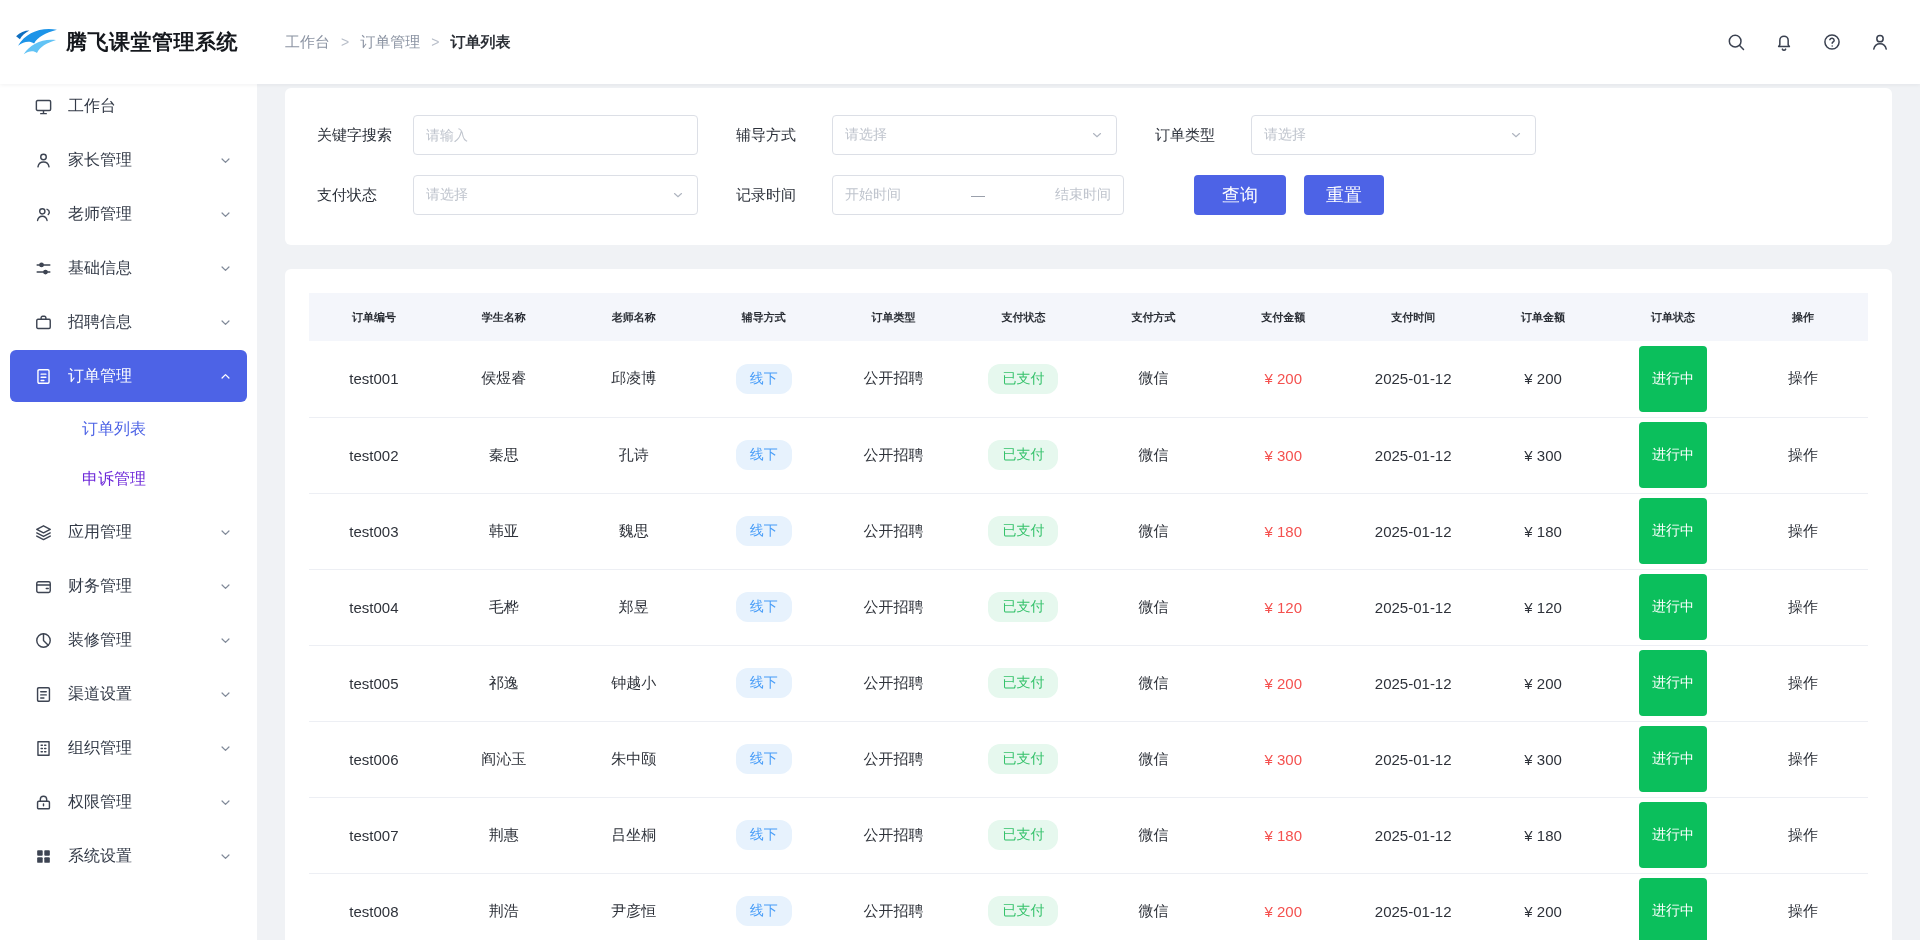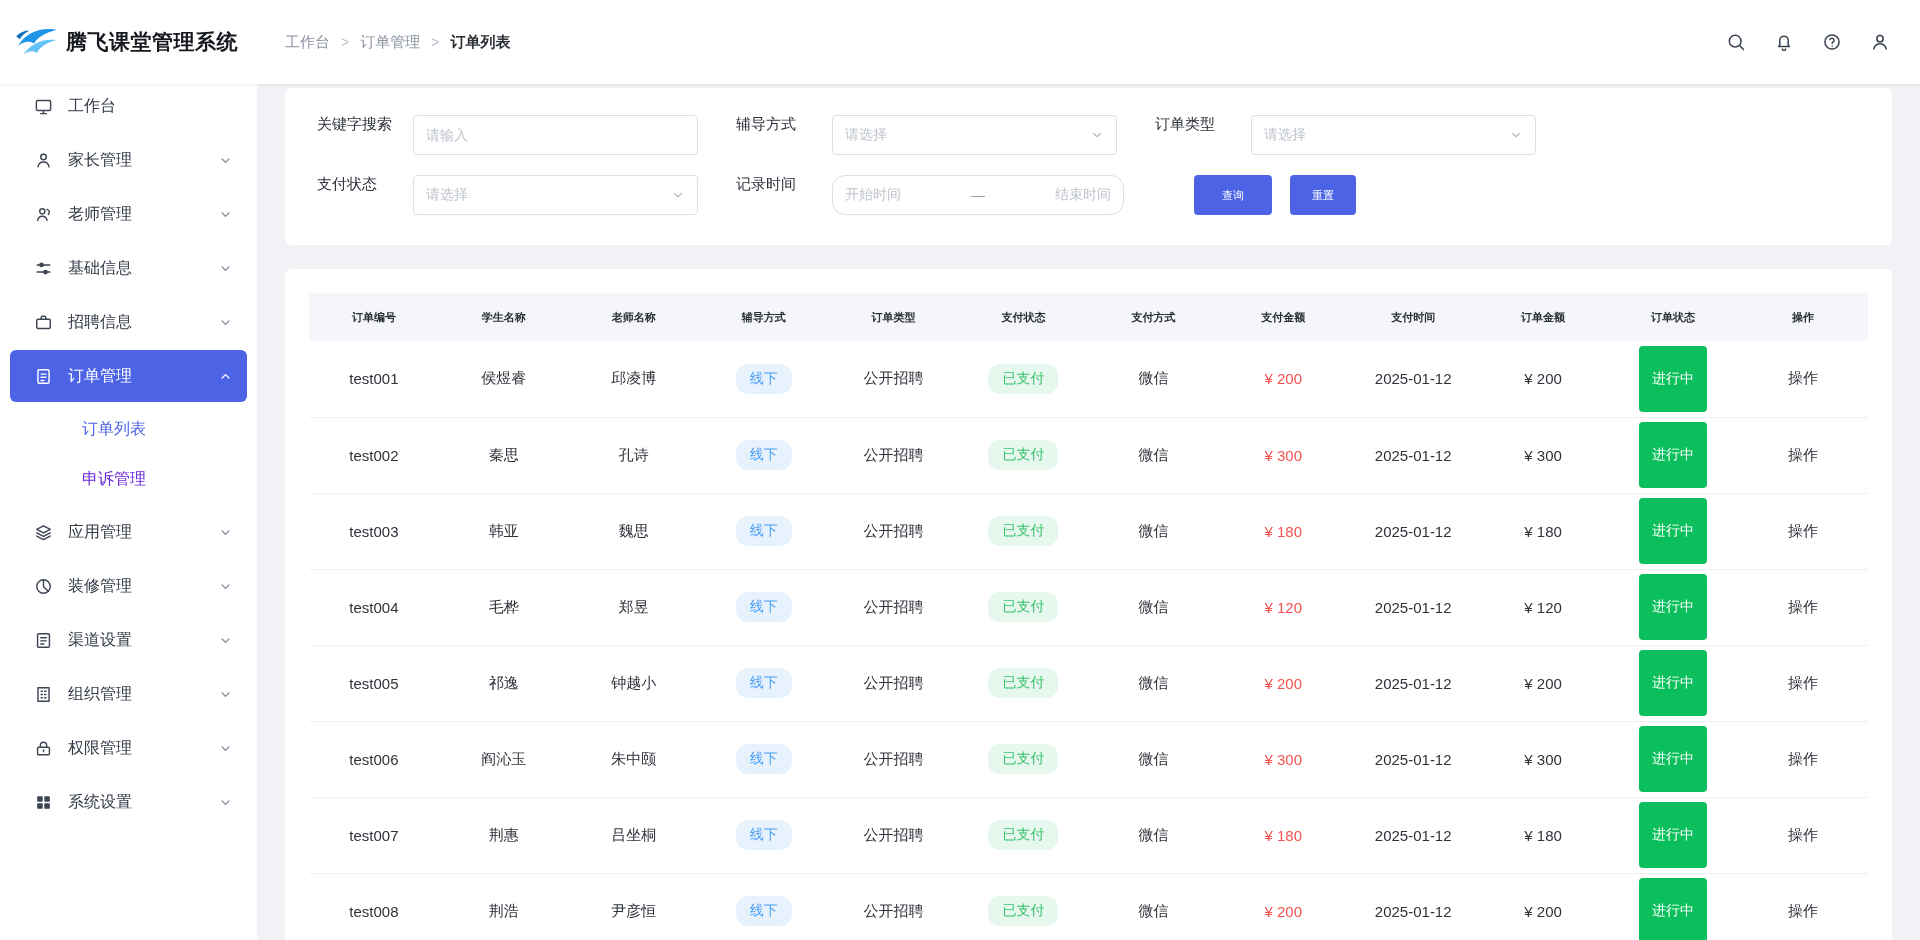--- a/index.html
+++ b/index.html
@@ -55,37 +55,37 @@
   .sub-item {
     height: 50px; display: flex; align-items: center; padding-left: 82px;
     font-size: 16px; color: #6d28d9; cursor: pointer;
   }
   .sub-item.active { color: var(--primary); }
   
   .main { position: absolute; top: 64px; left: 257px; right: 0; bottom: 0; padding: 24px 28px; overflow: hidden; }
   .card { background: #fff; border-radius: 6px; }
   .filter-card { padding: 27px 32px 10px 32px; margin-bottom: 24px; }
   .filter-row { display: flex; align-items: center; margin-bottom: 20px; }
-  .fg { display: flex; margin-right: 38px; }
+  .fg { display: flex; align-items: center; margin-right: 38px; }
   .fg > label { width: 96px; font-size: 15px; color: #2c313a; white-space: nowrap; }
   .control {
     height: 40px; width: 285px; border: 1px solid #dcdfe6; border-radius: 4px;
     font-size: 14px; padding: 0 12px; background: #fff; color: #303133; outline: none;
   }
   .control::placeholder { color: #bfc4cd; }
   .select { display: flex; align-items: center; justify-content: space-between; cursor: pointer; }
   .select .ph { color: #bfc4cd; }
   .select .dd { width: 14px; height: 14px; color: #aeb4bf; }
   .select .dd svg { width: 14px; height: 14px; display: block; }
-  .range { width: 292px; display: flex; align-items: center; justify-content: space-between; cursor: pointer; border-radius: 13px; }
+  .range { width: 292px; display: flex; align-items: center; justify-content: space-between; cursor: pointer; }
   .range .ph { color: #bfc4cd; }
   .range .dash { color: #9aa0ab; margin: 0 6px; }
   .btn {
     height: 40px; border: none; border-radius: 4px; background: var(--primary);
-    color: #fff; font-size: 11px; cursor: pointer; font-family: inherit;
+    color: #fff; font-size: 18px; cursor: pointer; font-family: inherit;
   }
   .btn.search { padding: 0 28px; margin-left: 32px; }
   .btn.reset { padding: 0 22px; margin-left: 18px; }
   
   .table-card { padding: 24px 24px; }
   table { width: 100%; border-collapse: collapse; table-layout: fixed; }
   th {
     background: #f4f6fb; height: 48px; font-size: 11px; font-weight: bold;
     color: #2b2f36; text-align: center; white-space: nowrap;
   }
@@ -236,20 +236,34 @@
     <div class="sub-item">申诉管理</div>
     <div class="side-item">
       <span class="sicon">
         <svg viewBox="0 0 24 24" fill="none" stroke="currentColor" stroke-width="1.8" stroke-linecap="round" stroke-linejoin="round">
           <path d="M12 3.5 20.5 8 12 12.5 3.5 8Z"></path>
           <path d="M3.5 12.5 12 17l8.5-4.5"></path>
           <path d="M3.5 16.5 12 21l8.5-4.5"></path>
         </svg>
       </span>
       <span class="slabel">应用管理</span>
+      <span class="chev">
+        <svg viewBox="0 0 24 24" fill="none" stroke="currentColor" stroke-width="2" stroke-linecap="round" stroke-linejoin="round">
+          <path d="M6.5 9.5 12 15l5.5-5.5"></path>
+        </svg>
+      </span>
+    </div>
+    <div class="side-item">
+      <span class="sicon">
+        <svg viewBox="0 0 24 24" fill="none" stroke="currentColor" stroke-width="1.8" stroke-linecap="round" stroke-linejoin="round">
+          <rect x="3.5" y="6" width="17" height="13.5" rx="2"></rect>
+          <path d="M3.5 10h17M15.5 14.5H18"></path>
+        </svg>
+      </span>
+      <span class="slabel">财务管理</span>
       <span class="chev">
         <svg viewBox="0 0 24 24" fill="none" stroke="currentColor" stroke-width="2" stroke-linecap="round" stroke-linejoin="round">
           <path d="M6.5 9.5 12 15l5.5-5.5"></path>
         </svg>
       </span>
     </div>
     <div class="side-item">
       <span class="sicon">
         <svg viewBox="0 0 24 24" fill="none" stroke="currentColor" stroke-width="1.8" stroke-linecap="round" stroke-linejoin="round">
           <circle cx="12" cy="12" r="8.5"></circle>

